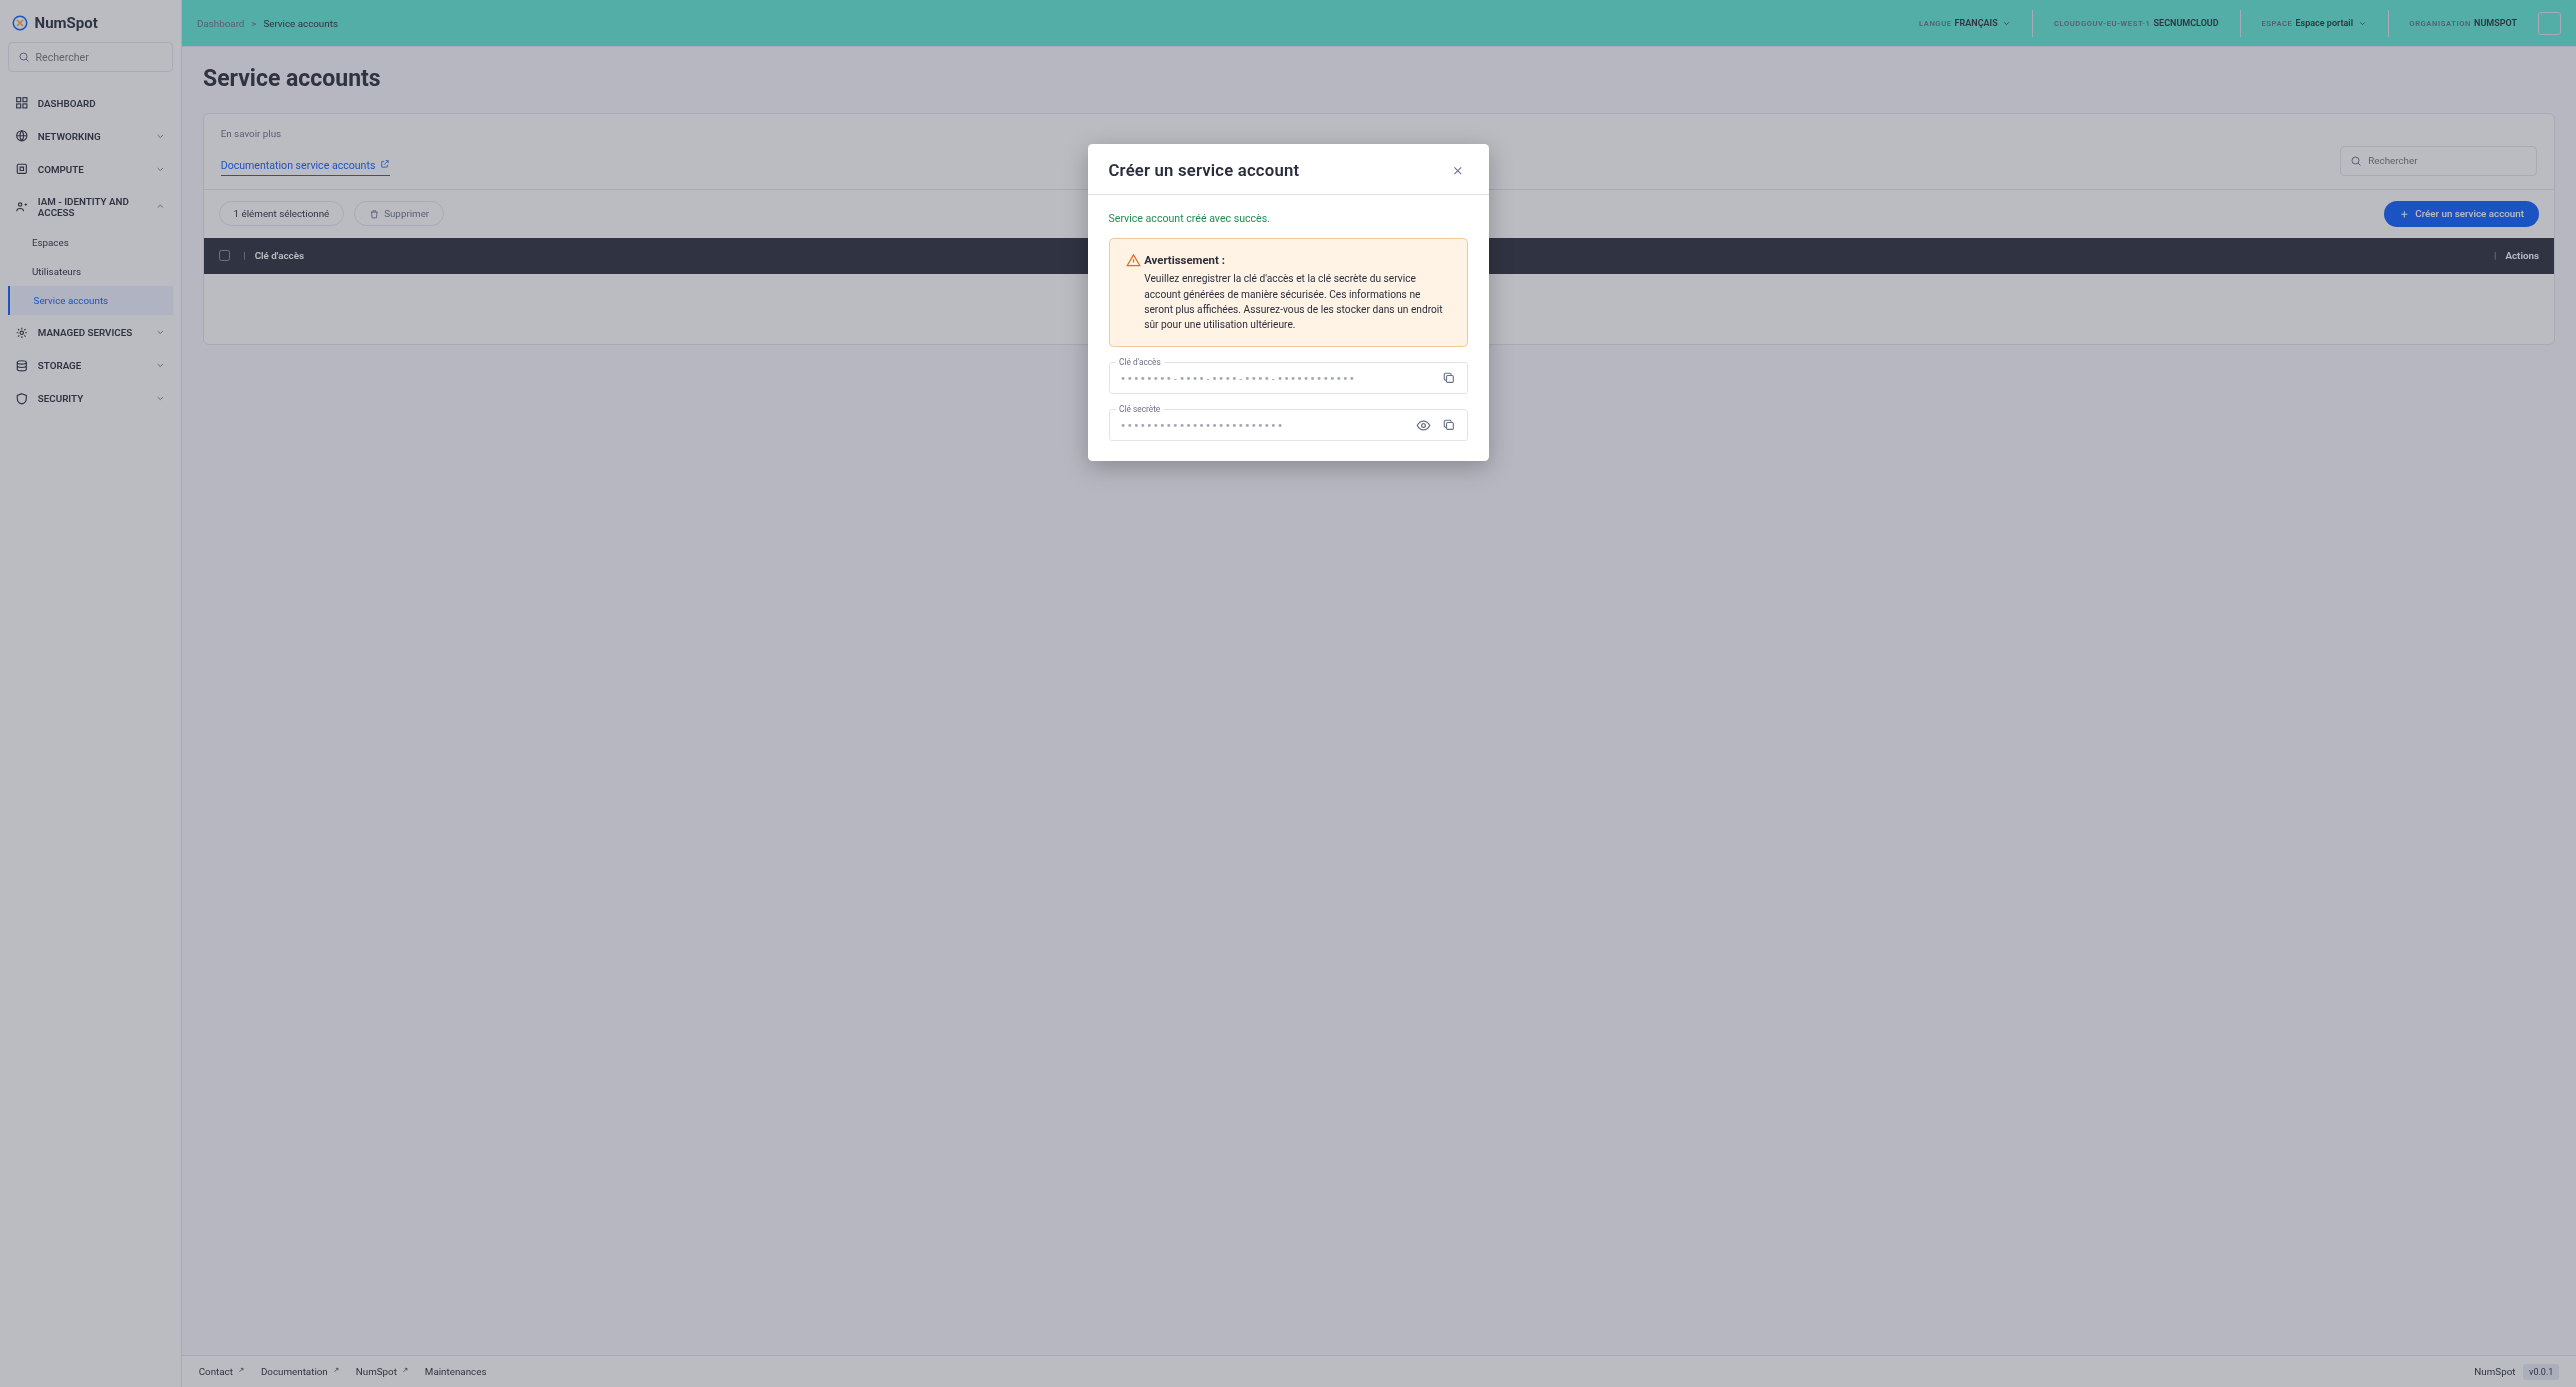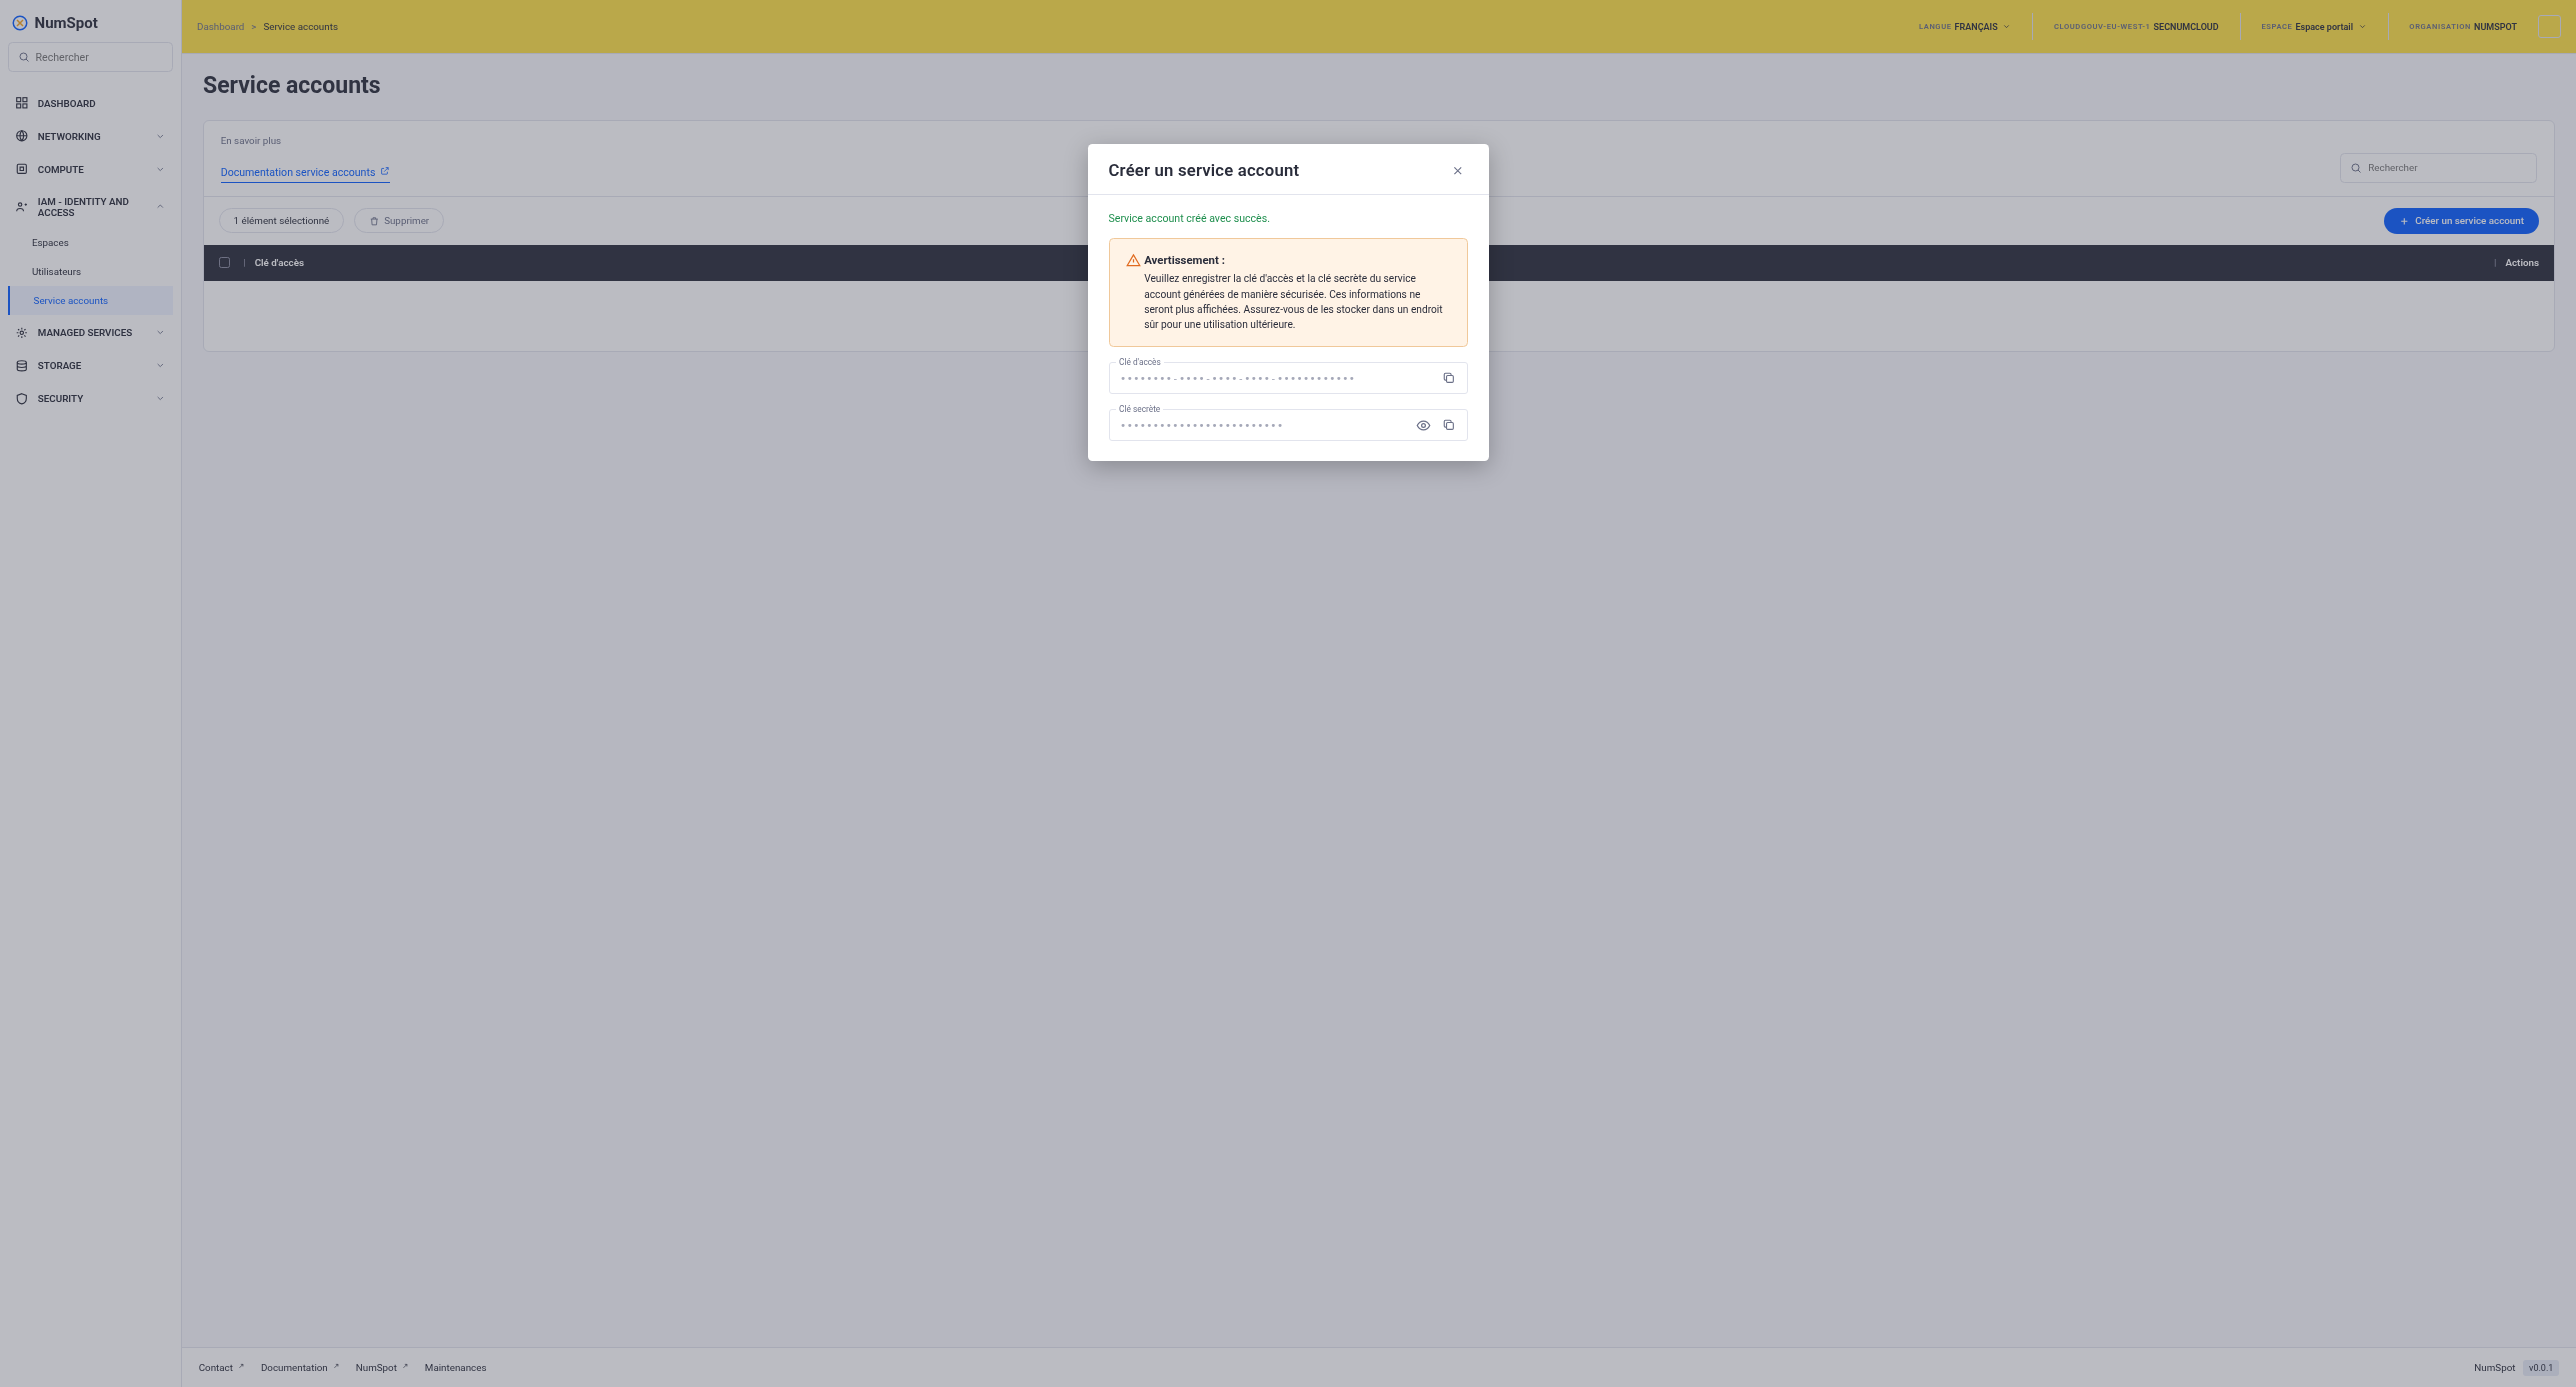--- a/index.html
+++ b/index.html
@@ -41,21 +41,21 @@
     .logo { display:flex; align-items:center; gap:6px; font-weight:700; font-size:15px; padding-left:3px; }
     .search-box { display:flex; align-items:center; gap:6px; border:0.8px solid var(--border); border-radius:4.5px; height:30px; padding:0 9px; color:var(--text-light); }
     .search-box input { border:none; outline:none; flex:1; font-size:10.6px; background:transparent; }
     .nav { display:flex; flex-direction:column; gap:1.5px; margin-top:4.5px; }
     .nav-item { display:flex; align-items:center; gap:9px; padding:9px 7.6px; border-radius:4.5px; font-size:9.8px; font-weight:600; color:var(--text); cursor:pointer; }
     .nav-item .chev { margin-left:auto; color:var(--text-light); }
     .nav-sub { padding-left:16.7px; }
     .nav-sub-item { padding:9px 7.6px; font-size:9.8px; color:var(--text); cursor:pointer; border-radius:0; }
     .nav-sub-item.active { background:var(--accent-light); color:var(--accent); border-left:2.3px solid var(--accent); margin-left:-16.7px; padding-left:24px; }
     .main { flex:1; display:flex; flex-direction:column; min-width:0; }
-    .topbar { height:54px; background:#fde047; border-bottom:0.8px solid var(--border); display:flex; align-items:center; padding:0 15px; }
+    .topbar { height:47px; background:#5eead4; border-bottom:0.8px solid var(--border); display:flex; align-items:center; padding:0 15px; }
     .crumbs { font-size:9.8px; color:var(--text-light); }
     .crumbs .current { color:var(--text); }
     .top-right { margin-left:auto; display:flex; gap:21px; align-items:center; }
     .hdr-col { display:flex; flex-direction:row; align-items:center; gap:3px; font-size:8.3px; }
     .hdr-col .label { color:var(--text-light); letter-spacing:0.6px; font-size:7.6px; font-weight:600; }
     .hdr-col .value { font-size:9px; font-weight:600; display:flex; align-items:center; gap:4.5px; }
     .hdr-sep { width:0.8px; height:27px; background:var(--border); }
     .avatar { width:23px; height:23px; border:0.8px solid var(--border); border-radius:3px; }
     .content { flex:1; padding:18px 21px; overflow:auto; }
     h1 { font-size:23px; font-weight:700; margin-bottom:21px; }
@@ -69,21 +69,21 @@
     .sel-pill { border:0.8px solid var(--border); border-radius:16.7px; padding:6px 13.6px; font-size:9.8px; }
     .del-pill { border:0.8px solid var(--border); border-radius:16.7px; padding:6px 13.6px; font-size:9.8px; color:var(--text-light); display:flex; gap:4.5px; align-items:center; }
     .create-btn { margin-left:auto; background:var(--accent); color:#fff; border:none; border-radius:16.7px; padding:7.6px 15px; font-size:9.8px; font-weight:500; display:flex; gap:6px; align-items:center; cursor:pointer; }
     .tbl-head { background:var(--dark-row); color:#fff; display:flex; align-items:center; height:36px; padding:0 15px; font-size:9.8px; font-weight:600; }
     .chk { width:10.6px; height:10.6px; border:1.1px solid #8a8da0; border-radius:2.3px; margin-right:13.6px; }
     .tbl-empty { height:70px; }
     .card-foot { padding:12px 15px; display:flex; align-items:center; border-top:0.8px solid var(--border); font-size:9.8px; color:var(--text); }
     .pp-sel { margin-left:9px; display:flex; align-items:center; gap:6px; }
     .pager { margin-left:auto; display:flex; align-items:center; gap:10.6px; color:var(--text-light); }
     .pager .pg { color:var(--text); margin:0 4.5px; }
-    .footer { height:40px; background:#fff; border-top:0.8px solid var(--border); display:flex; align-items:center; padding:0 16.7px; font-size:9.8px; gap:16.7px; }
+    .footer { height:32px; background:#fff; border-top:0.8px solid var(--border); display:flex; align-items:center; padding:0 16.7px; font-size:9.8px; gap:16.7px; }
     .footer a { color:var(--text); display:flex; gap:3px; align-items:center; }
     .footer .right { margin-left:auto; display:flex; gap:7.6px; align-items:center; }
     .ver { background:#e6ebf6; padding:3px 6px; border-radius:3px; font-size:9px; }
     svg { flex-shrink:0; }
   </style>
 </head>
 <body>
 
 <div class="app">
 

